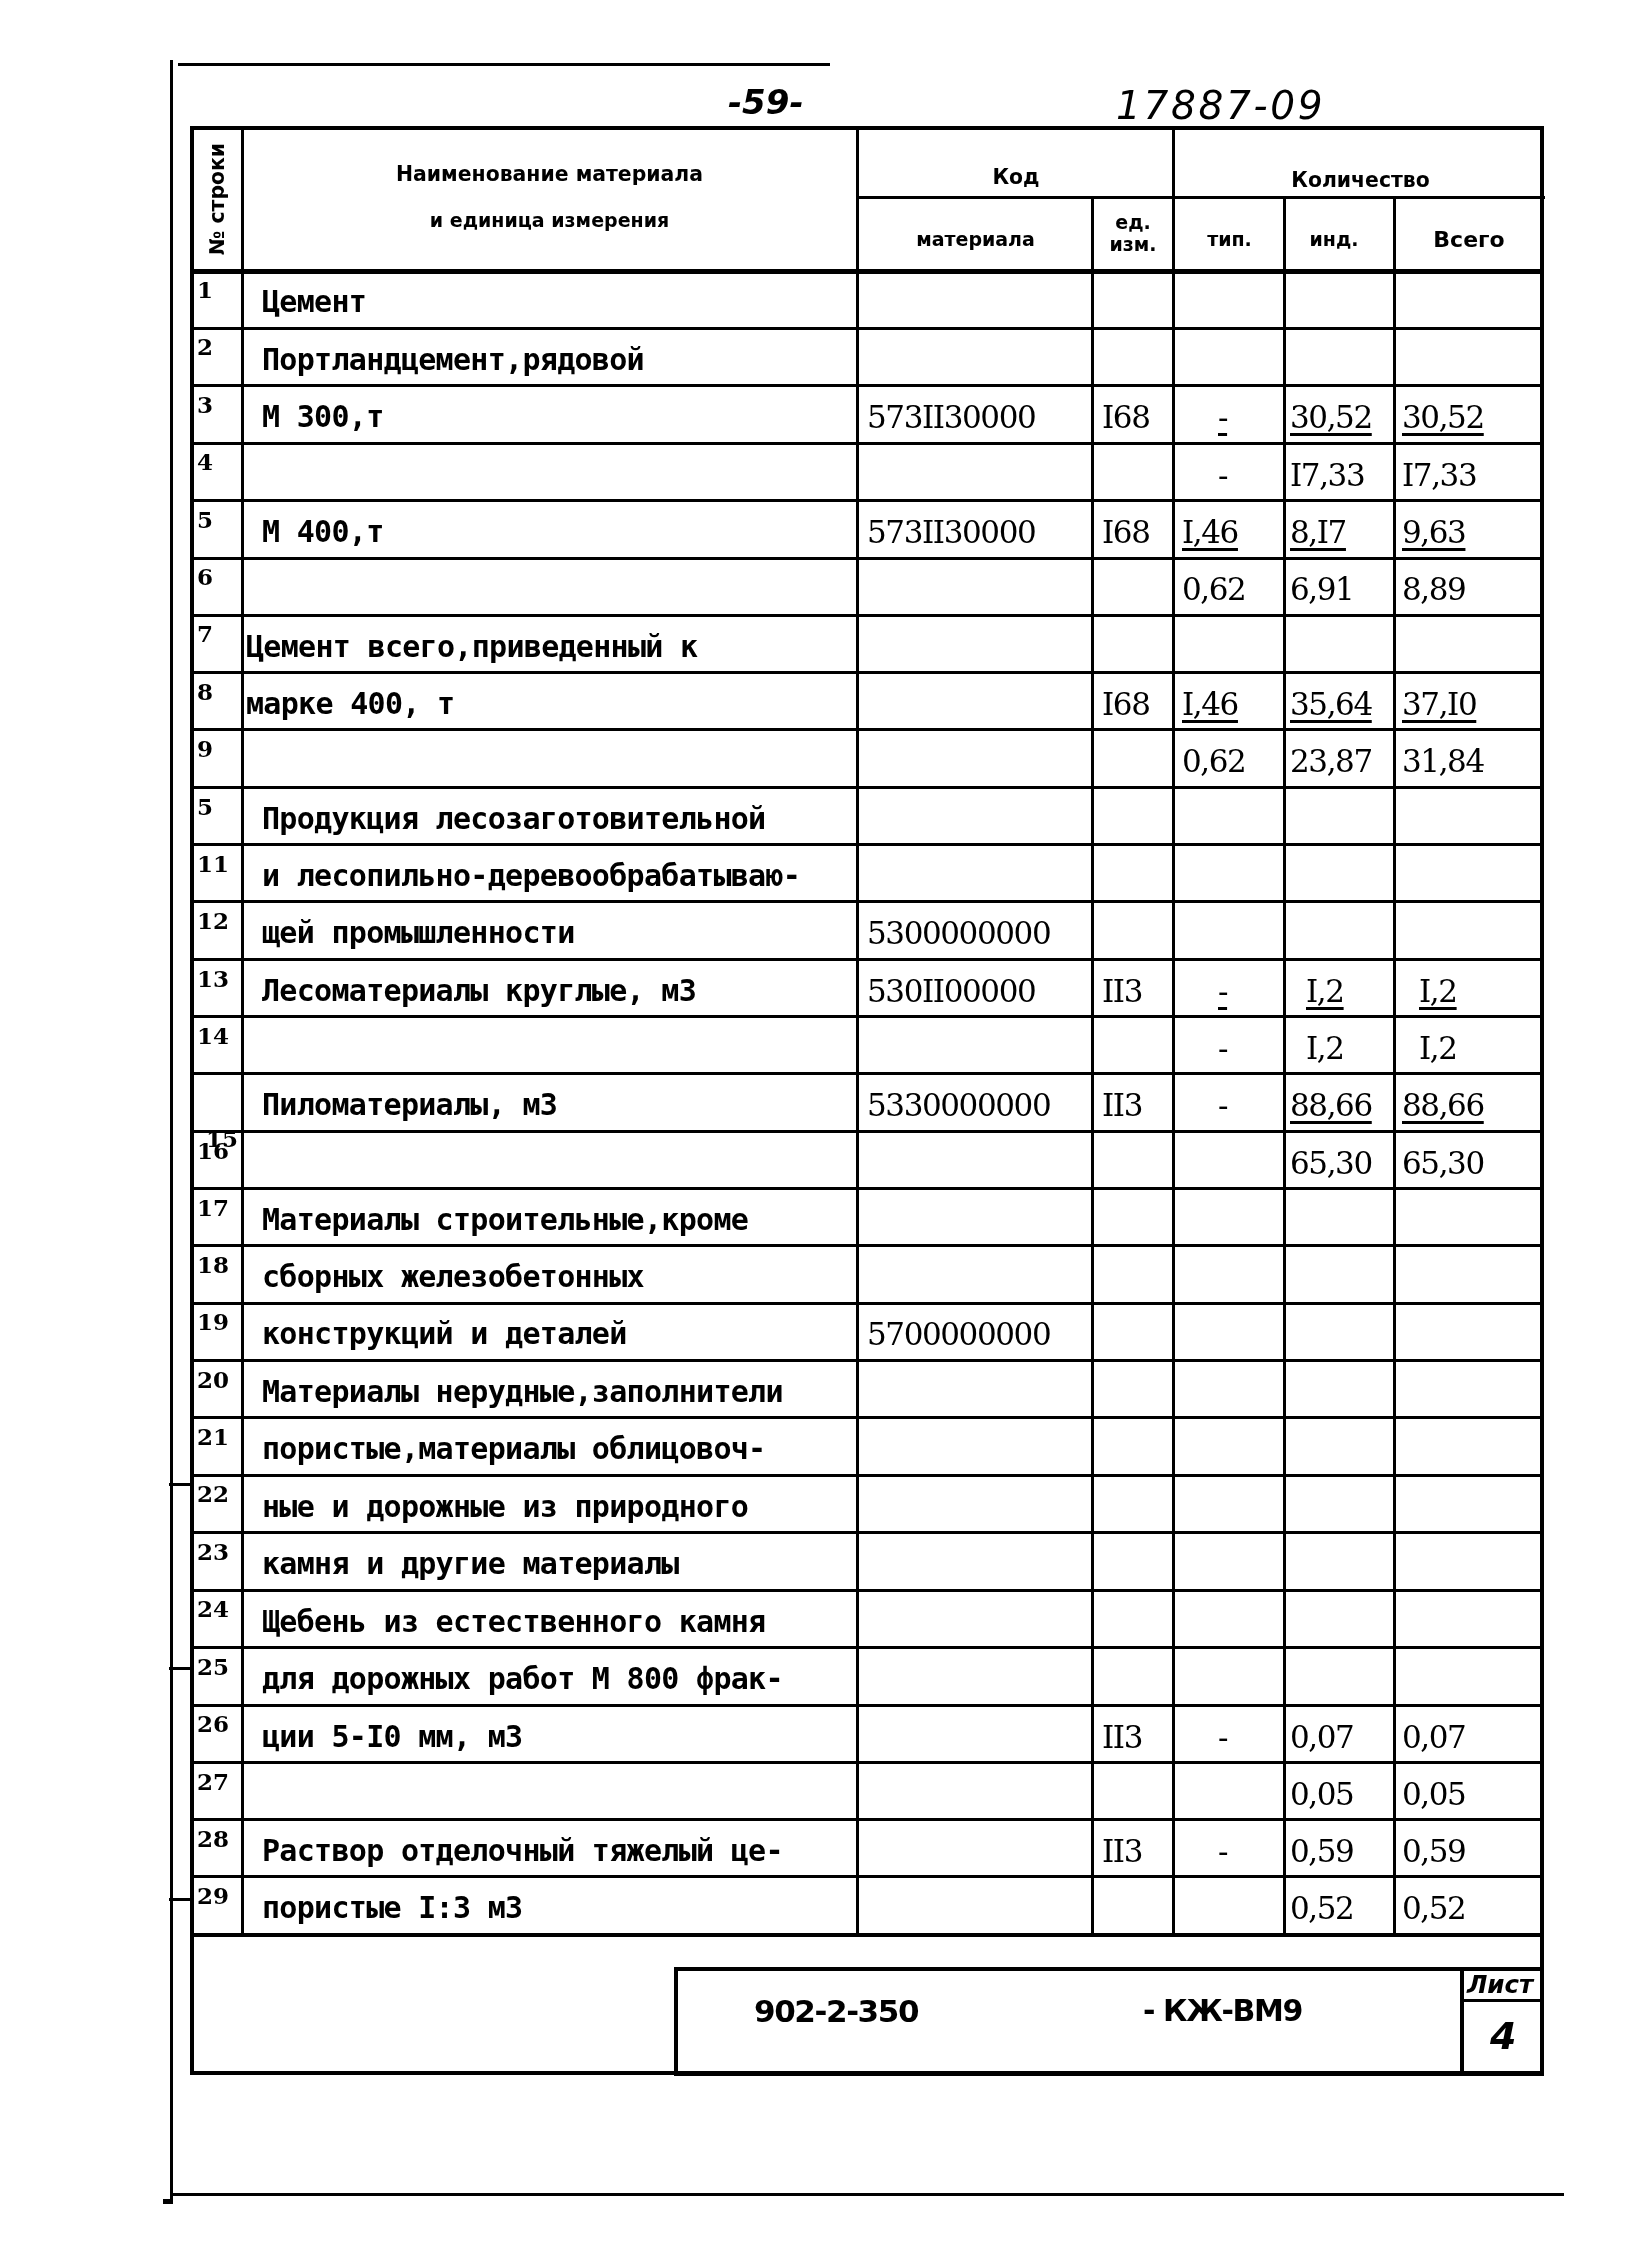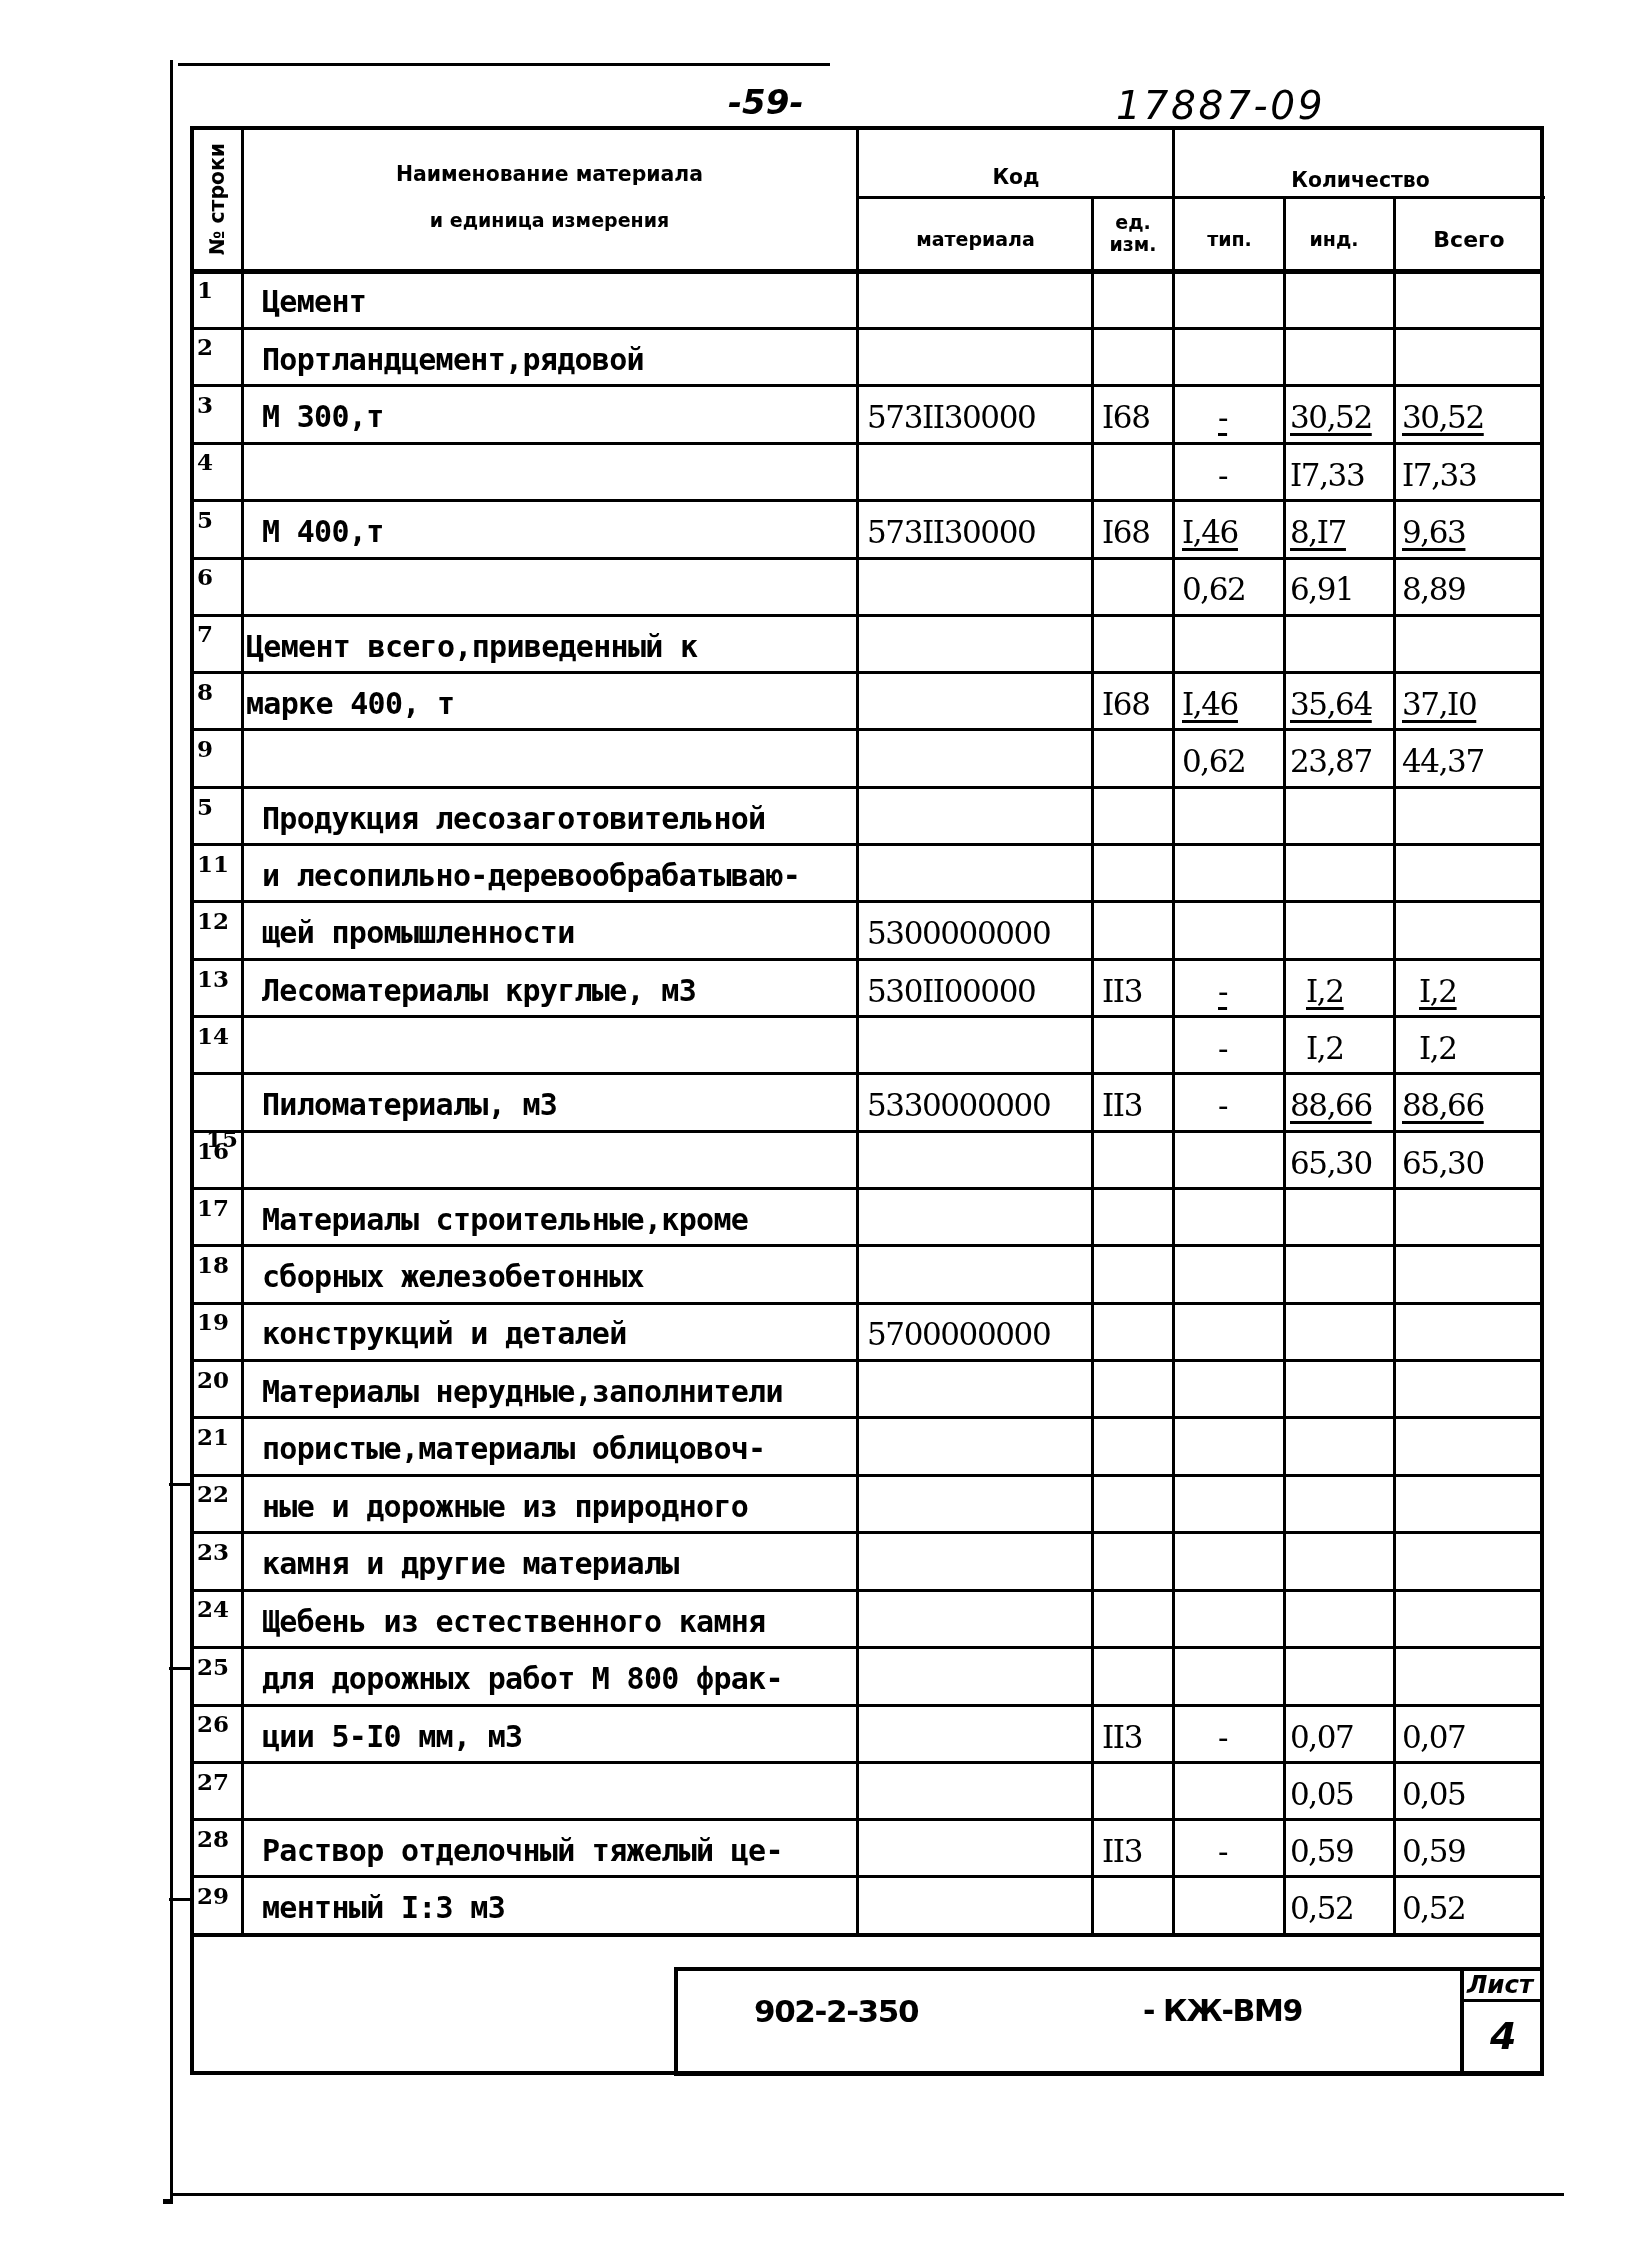--- a/index.html
+++ b/index.html
@@ -139,21 +139,21 @@
       <div class="cell ul" style="left: 1402px; top: 686px;">37,I0</div>
     </div>
     <div class="hline" style="left: 192px; top: 728px; width: 1351px; height: 2.7px;"></div>
     <div>
       <div class="rownum" style="left: 197px; top: 735px;">9</div>
       <div class="name" style="left: 262px; top: 743px;"></div>
       <div class="cell" style="left: 867px; top: 743px;"></div>
       <div class="cell" style="left: 1102px; top: 743px;"></div>
       <div class="cell" style="left: 1182px; top: 743px;">0,62</div>
       <div class="cell" style="left: 1290px; top: 743px;">23,87</div>
-      <div class="cell" style="left: 1402px; top: 743px;">44,37</div>
+      <div class="cell" style="left: 1402px; top: 743px;">31,84</div>
     </div>
     <div class="hline" style="left: 192px; top: 786px; width: 1351px; height: 2.7px;"></div>
     <div>
       <div class="rownum" style="left: 197px; top: 793px;">5</div>
       <div class="name" style="left: 262px; top: 801px;">Продукция лесозаготовительной</div>
       <div class="cell" style="left: 867px; top: 801px;"></div>
       <div class="cell" style="left: 1102px; top: 801px;"></div>
       <div class="cell" style="left: 1182px; top: 801px;"></div>
       <div class="cell" style="left: 1306px; top: 801px;"></div>
       <div class="cell" style="left: 1419px; top: 801px;"></div>
@@ -334,21 +334,21 @@
       <div class="name" style="left: 262px; top: 1833px;">Раствор отделочный тяжелый це-</div>
       <div class="cell" style="left: 867px; top: 1833px;"></div>
       <div class="cell" style="left: 1102px; top: 1833px;">II3</div>
       <div class="cell" style="left: 1218px; top: 1833px;">-</div>
       <div class="cell" style="left: 1290px; top: 1833px;">0,59</div>
       <div class="cell" style="left: 1402px; top: 1833px;">0,59</div>
     </div>
     <div class="hline" style="left: 192px; top: 1875px; width: 1351px; height: 2.7px;"></div>
     <div>
       <div class="rownum" style="left: 197px; top: 1882px;">29</div>
-      <div class="name" style="left: 262px; top: 1890px;">ментный I:3 м3</div>
+      <div class="name" style="left: 262px; top: 1890px;">пористые I:3 м3</div>
       <div class="cell" style="left: 867px; top: 1890px;"></div>
       <div class="cell" style="left: 1102px; top: 1890px;"></div>
       <div class="cell" style="left: 1182px; top: 1890px;"></div>
       <div class="cell" style="left: 1290px; top: 1890px;">0,52</div>
       <div class="cell" style="left: 1402px; top: 1890px;">0,52</div>
     </div>
   </div>
 
 <div class="abs" style="left:674px; top:1967px; width:870px; height:109px; border:4.1px solid #000; border-right:none; box-sizing:border-box;"></div>
 <div class="vline" style="left:1460px; top:1967px; width:4.1px; height:109px;"></div>

